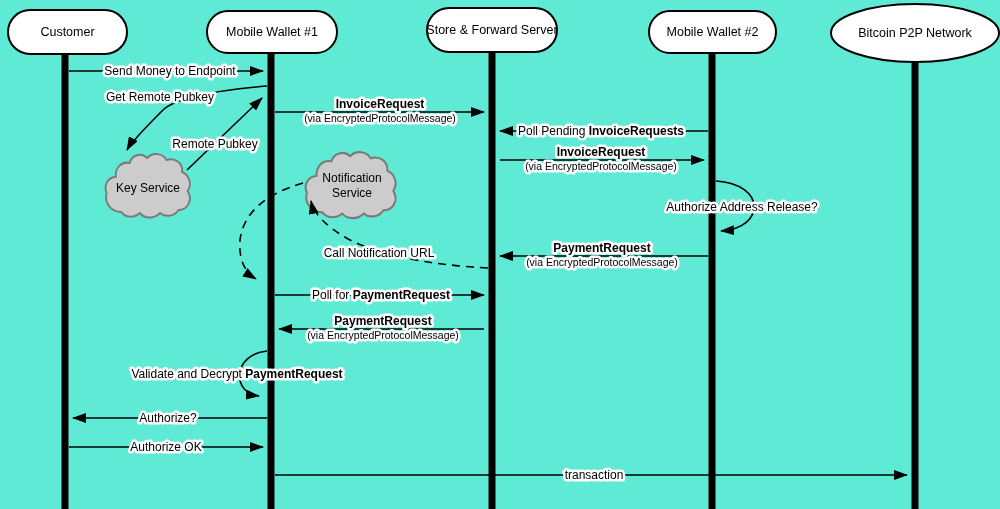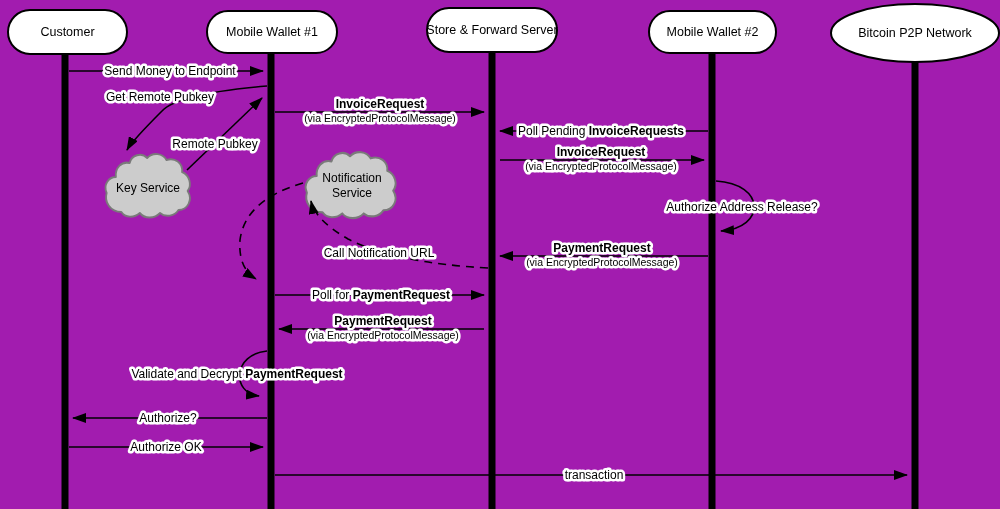--- a/index.html
+++ b/index.html
@@ -1,19 +1,19 @@
 <!DOCTYPE html>
 <html><head>
 <meta charset="utf-8">
 <style>
   html, body { margin: 0; padding: 0; background: #ffffff; }
   .canvas {
     position: relative;
     width: 1000px; height: 509px;
-    background: #a21caf;
+    background: #5eead4;
     font-family: "Liberation Sans", sans-serif;
   }
   svg { display: block; }
 
   .shape       { fill: #ffffff; stroke: #000000; stroke-width: 2; }
   .lifeline    { fill: #000000; }
   .cloud       { fill: #cccccc; stroke: #7a7a7a; stroke-width: 2; stroke-linejoin: round; }
 
   .msg-line    { stroke: #000000; stroke-width: 1.6; fill: none; }
   .msg-dashed  { stroke-dasharray: 8,6; }

